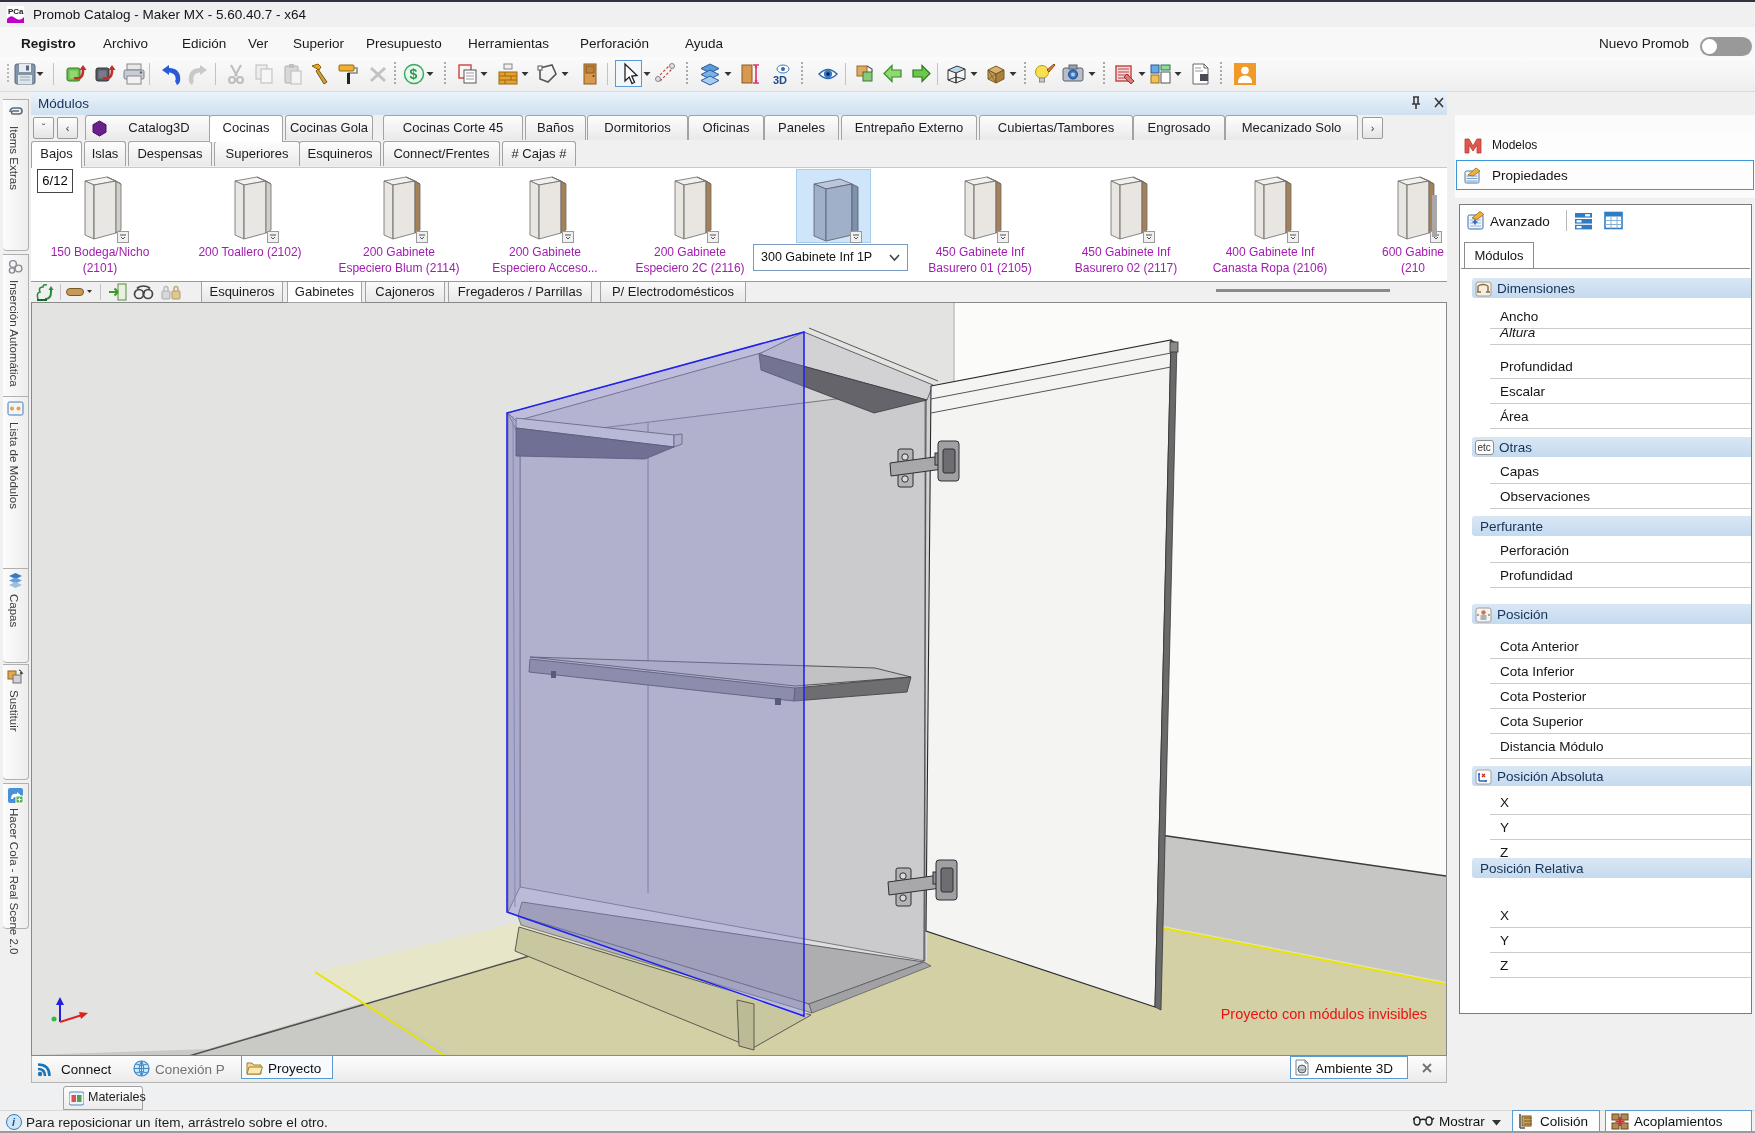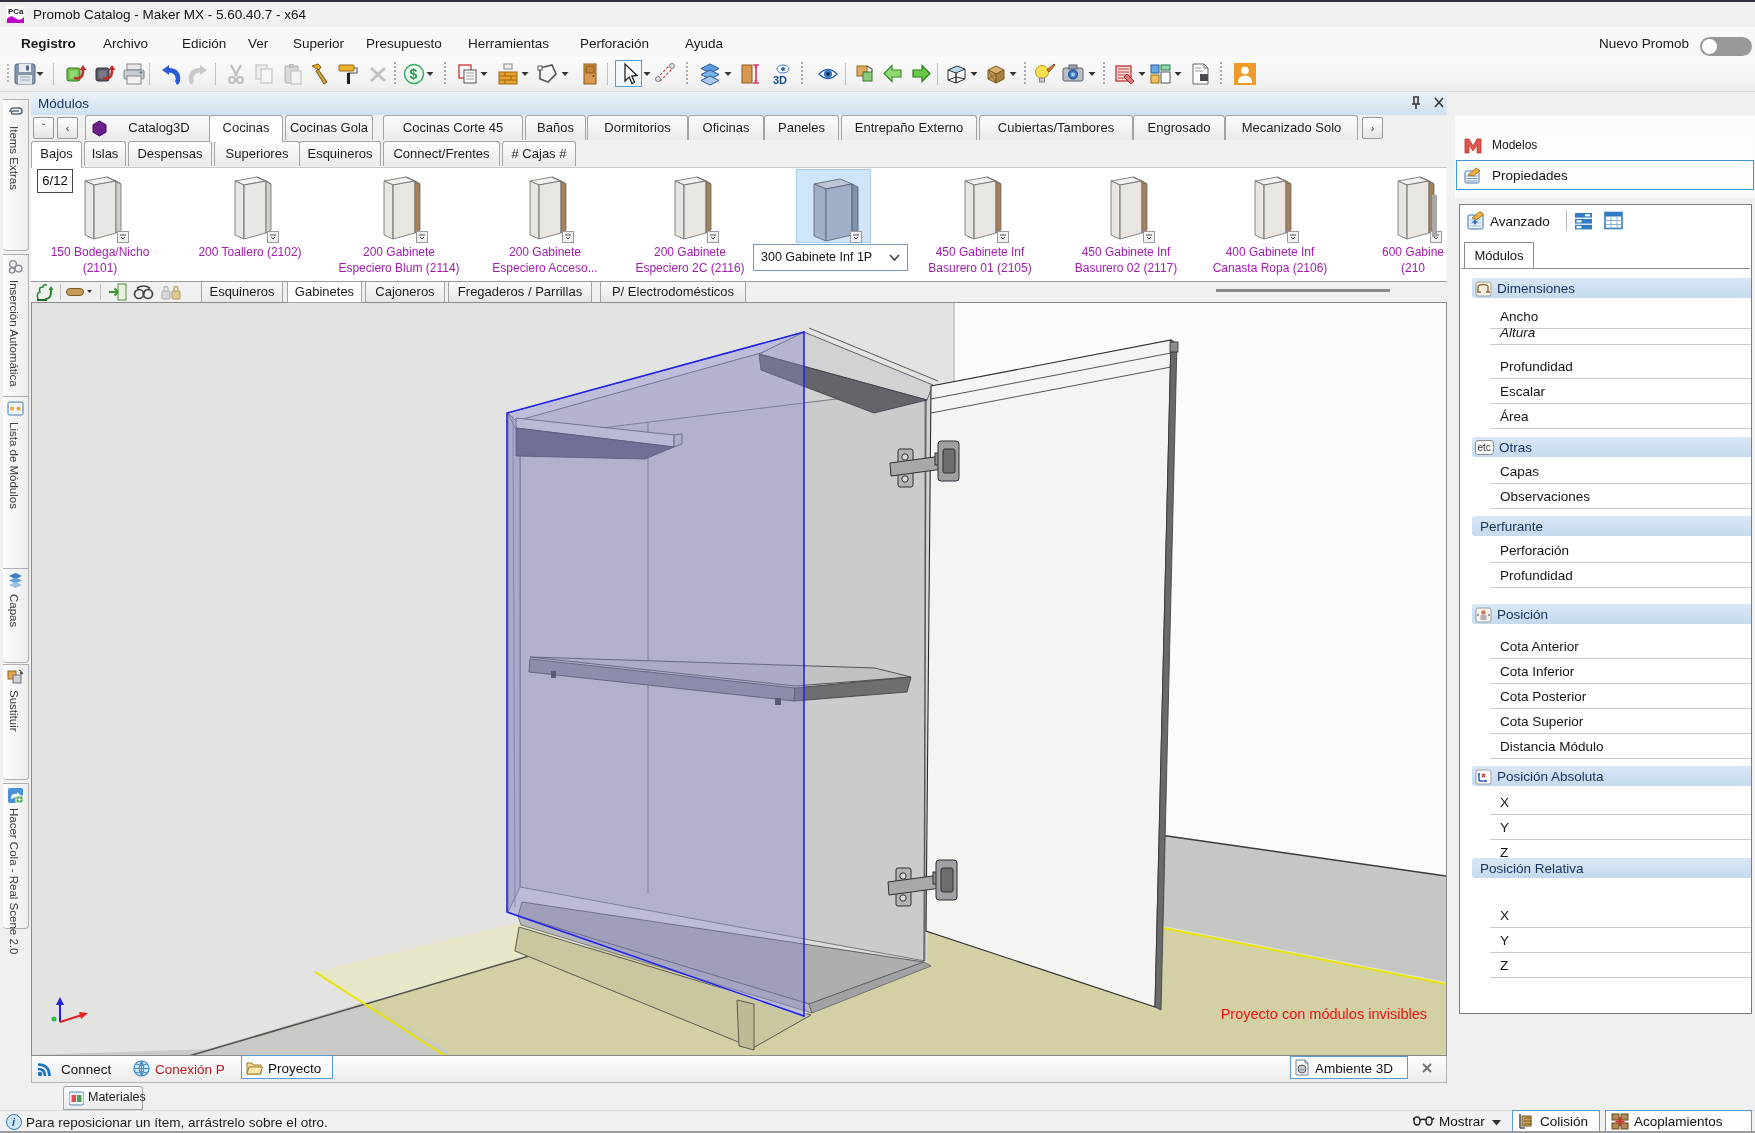--- a/index.html
+++ b/index.html
@@ -602,21 +602,21 @@
 <div id="vbottom-items">
   <svg class="abs" style="left:36px;top:1060px" width="18" height="18" viewBox="0 0 18 18">
     <circle cx="4" cy="14" r="2.2" fill="#1b75bb"></circle>
     <path d="M2 9 Q9 9 9 16 M2 4.5 Q13.5 4.5 13.5 16" stroke="#1b75bb" stroke-width="2.6" fill="none"></path>
   </svg>
   <div class="abs" style="left:61px;top:1062px;font-size:13.5px;color:#111;">Connect</div>
   <svg class="abs" style="left:133px;top:1060px" width="17" height="17" viewBox="0 0 17 17">
     <circle cx="8.5" cy="8.5" r="7.5" fill="#cfe8f8" stroke="#3a88c8" stroke-width="1.2"></circle>
     <path d="M8.5 1 V16 M1 8.5 H16 M3 4 Q8.5 7 14 4 M3 13 Q8.5 10 14 13 M8.5 1 Q4 8.5 8.5 16 M8.5 1 Q13 8.5 8.5 16" stroke="#3a88c8" stroke-width="1" fill="none"></path>
   </svg>
-  <div class="abs" style="left:155px;top:1062px;font-size:13.5px;color:#b91c1c;">Conexión P</div>
+  <div class="abs" style="left:155px;top:1062px;font-size:13.5px;color:#737373;">Conexión P</div>
   <div class="abs" style="left:241px;top:1055px;width:92px;height:24px;background:#f8fbfe;border:1px solid #5b9bd5;"></div>
   <svg class="abs" style="left:246px;top:1060px" width="17" height="15" viewBox="0 0 17 15">
     <path d="M1 3 L6 3 L7.5 5 L15 5 L15 14 L1 14 Z" fill="#f5d88a" stroke="#a08030"></path>
     <path d="M3 7 L16.5 7 L14 14 L1 14 Z" fill="#fbe9b0" stroke="#a08030"></path>
   </svg>
   <div class="abs" style="left:268px;top:1061px;font-size:13.5px;color:#111;">Proyecto</div>
   <div class="abs" style="left:1290px;top:1056px;width:118px;height:23px;background:#ffffff;border:1px solid #5b9bd5;"></div>
   <svg class="abs" style="left:1294px;top:1059px" width="17" height="17" viewBox="0 0 17 17">
     <path d="M2 1 L11 1 L14 4 L14 16 L2 16 Z" fill="#ffffff" stroke="#708090"></path>
     <path d="M11 1 L11 4 L14 4" fill="none" stroke="#708090"></path>

